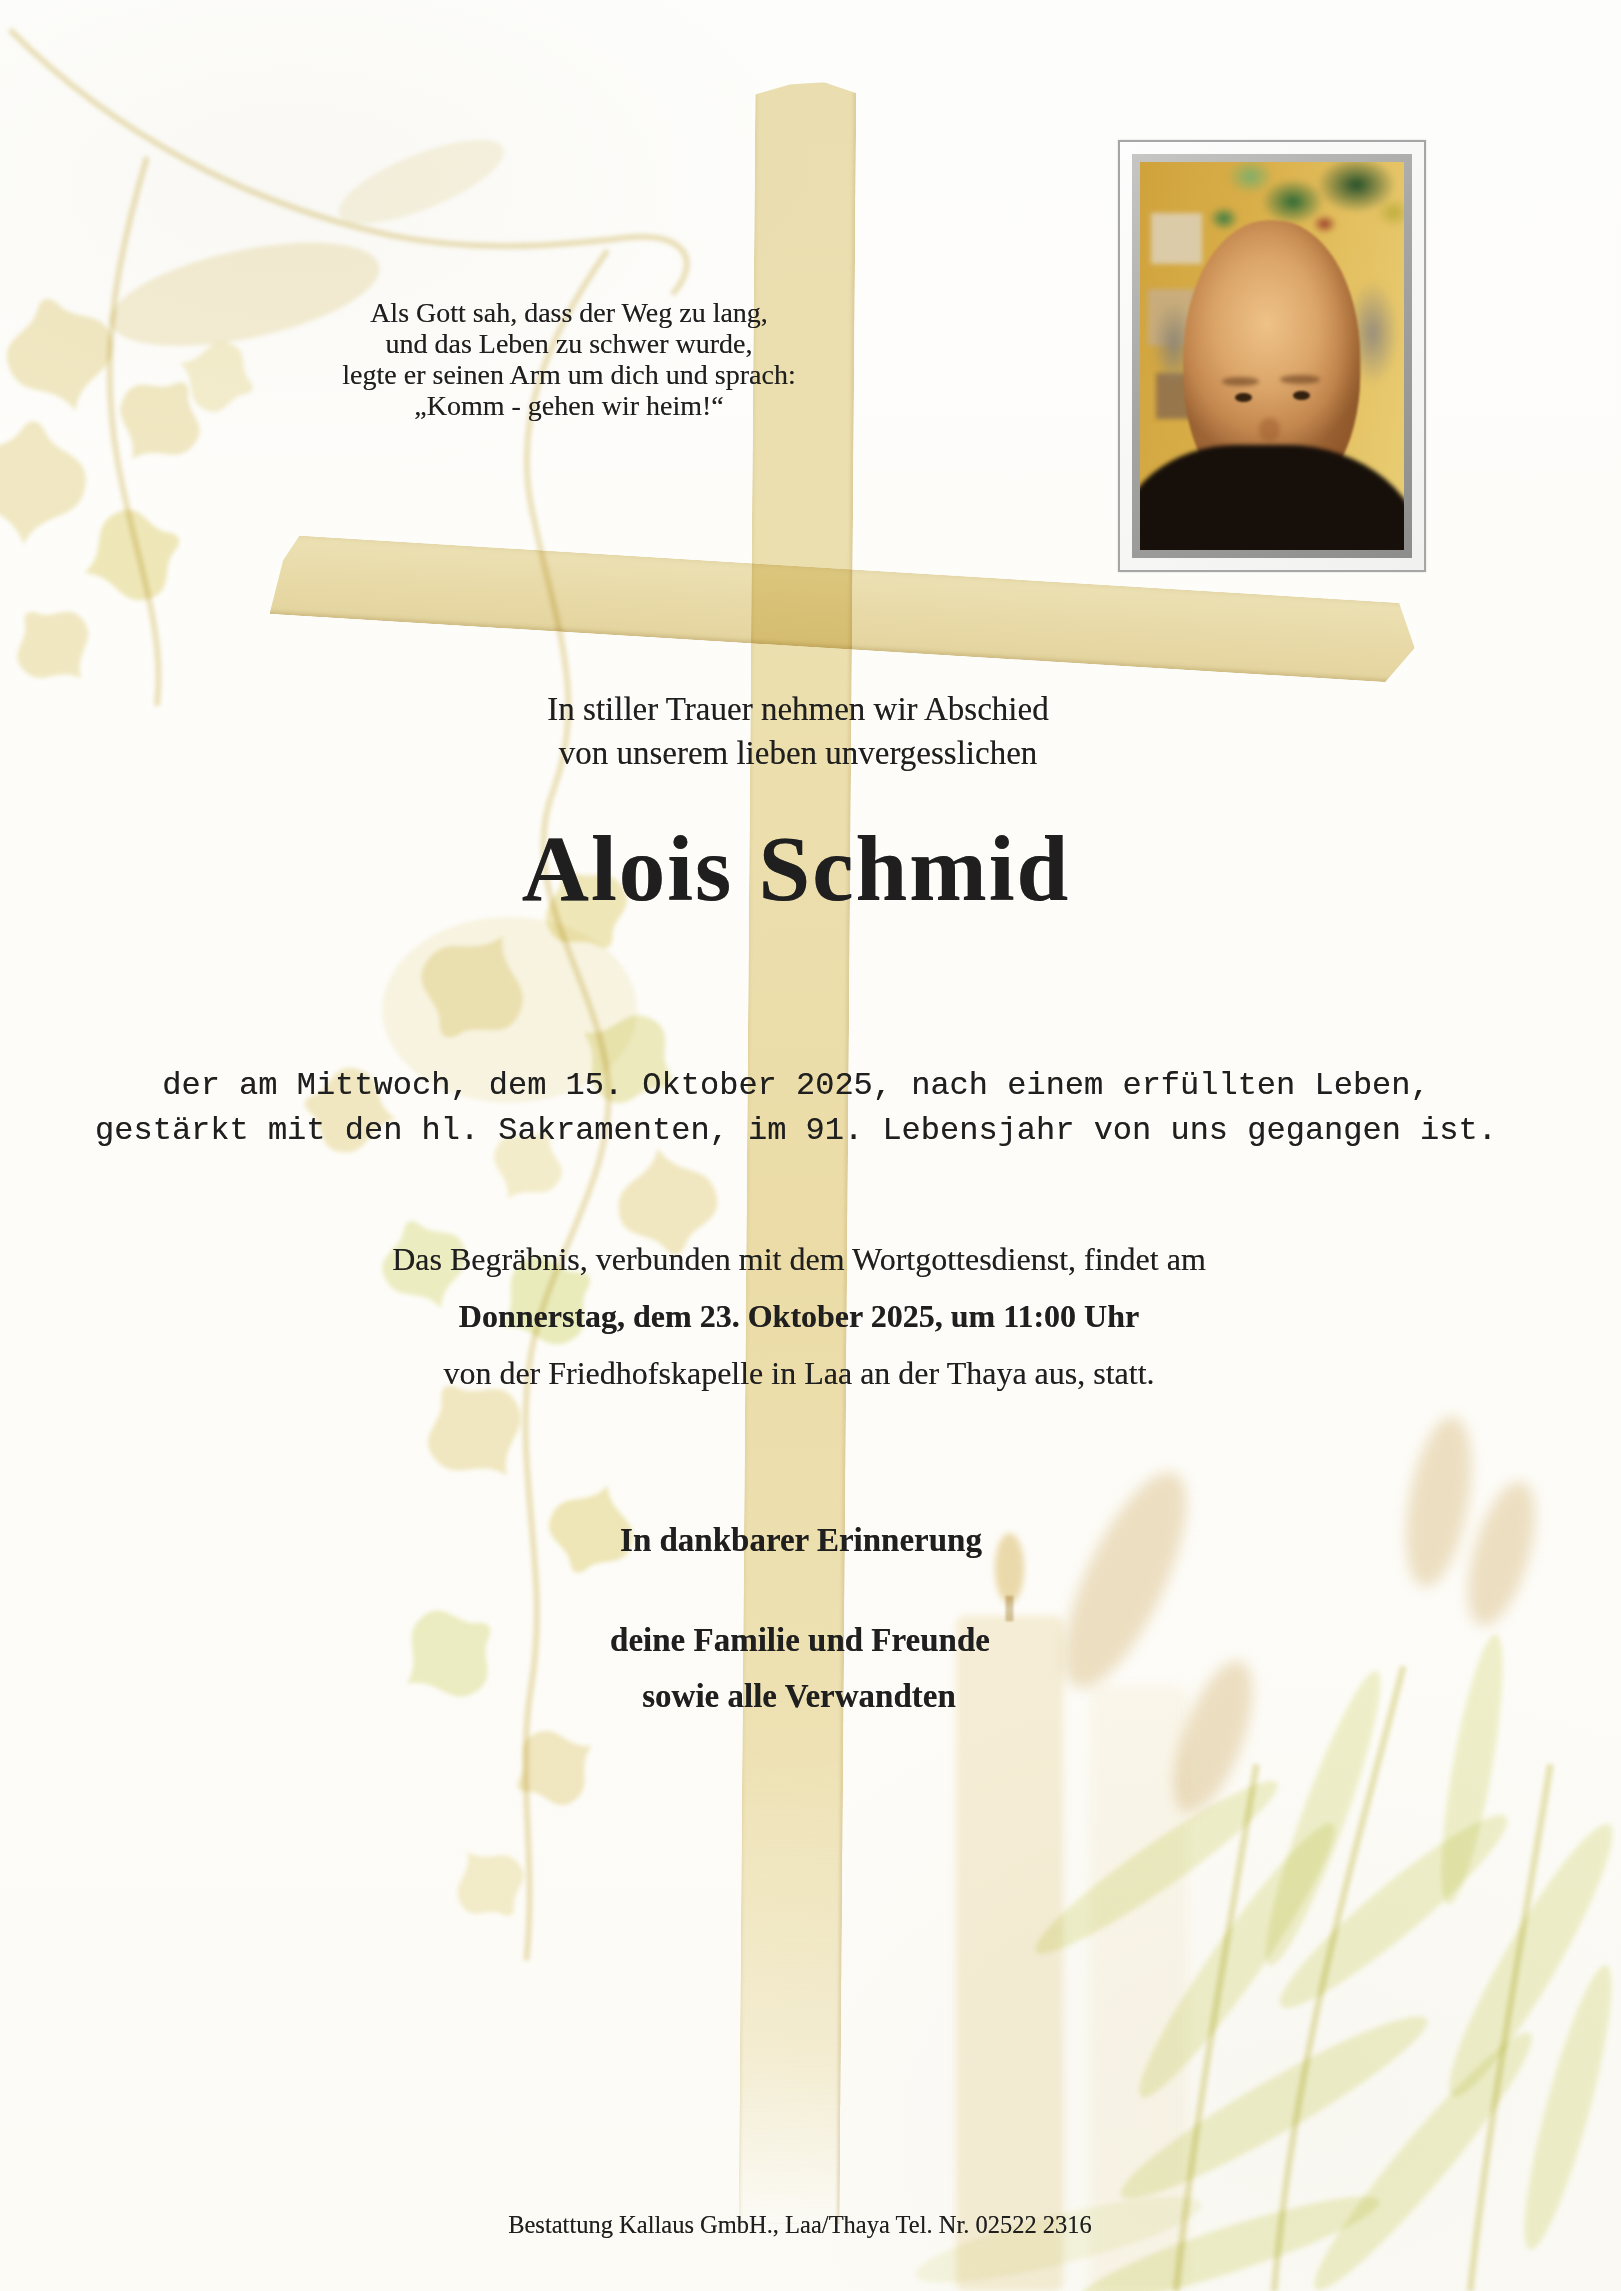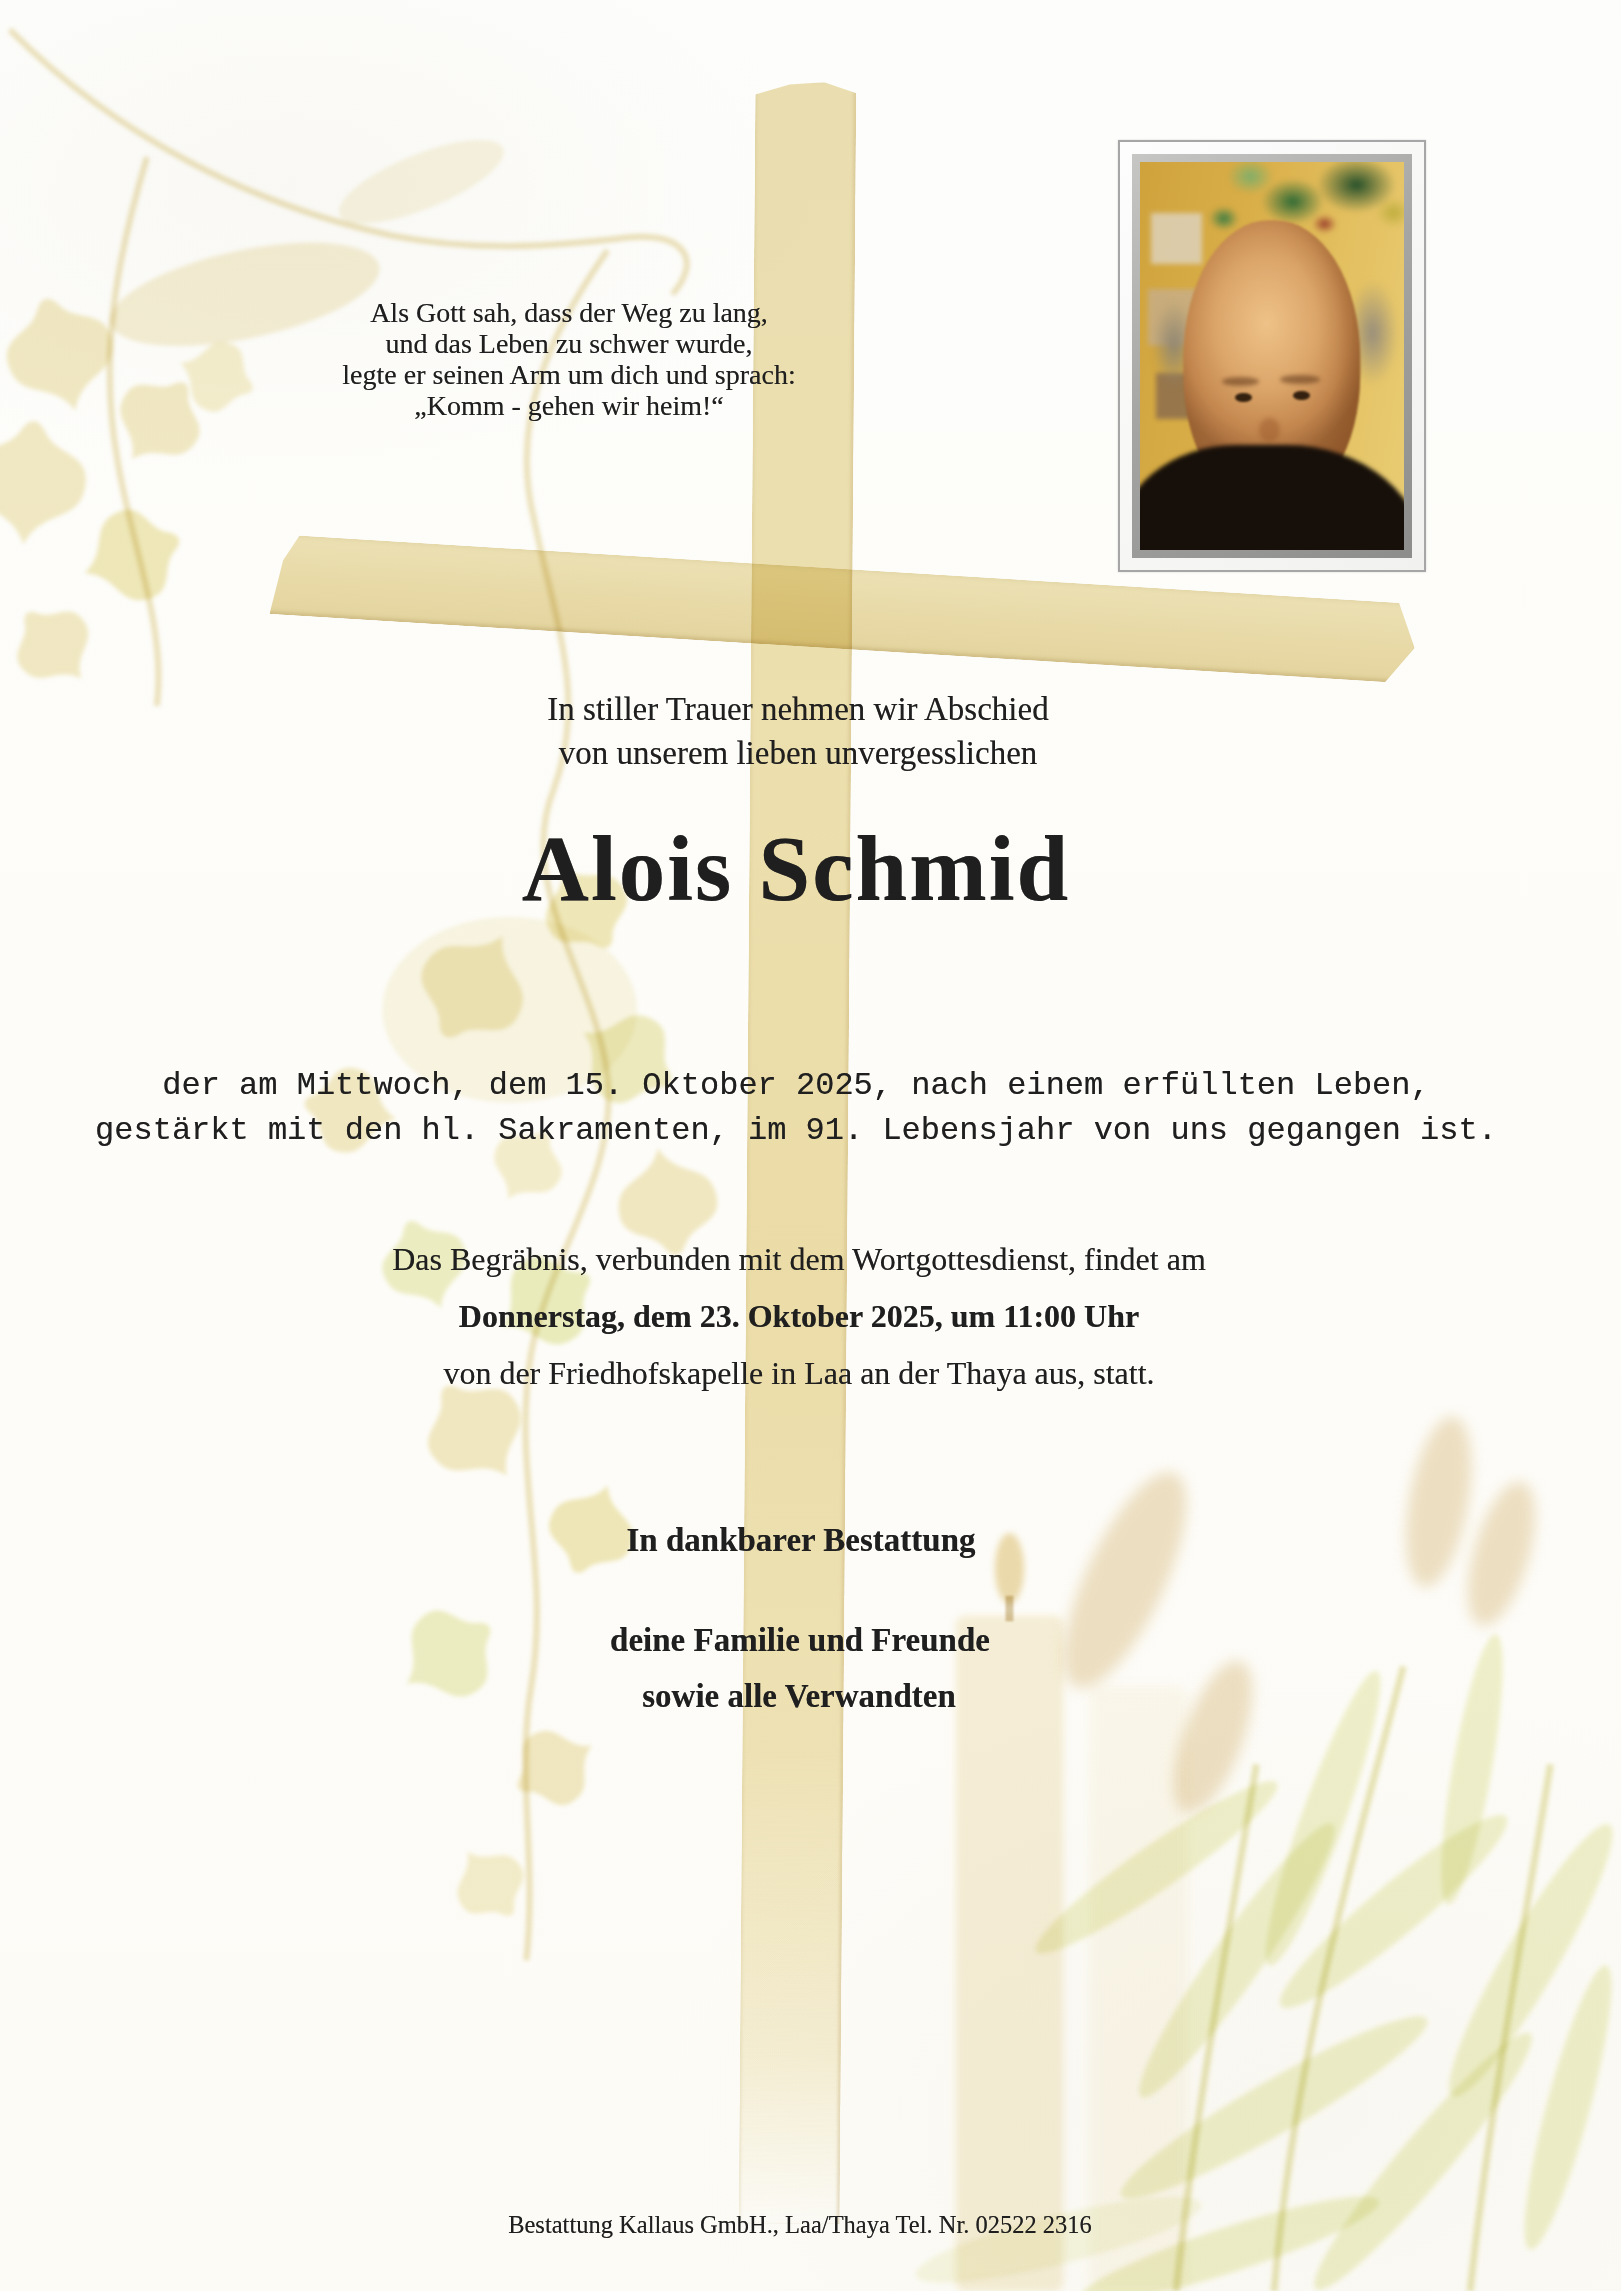--- a/index.html
+++ b/index.html
@@ -219,20 +219,20 @@
     <div>der am Mittwoch, dem 15. Oktober 2025, nach einem erfüllten Leben,</div>
     <div>gestärkt mit den hl. Sakramenten, im 91. Lebensjahr von uns gegangen ist.</div>
   </div>
 
   <div class="t funeral">
     <div>Das Begräbnis, verbunden mit dem Wortgottesdienst, findet am</div>
     <div class="bold">Donnerstag, dem 23. Oktober 2025, um 11:00 Uhr</div>
     <div>von der Friedhofskapelle in Laa an der Thaya aus, statt.</div>
   </div>
 
-  <div class="t rem1">In dankbarer Bestattung</div>
+  <div class="t rem1">In dankbarer Erinnerung</div>
   <div class="t rem2">deine Familie und Freunde</div>
   <div class="t rem3">sowie alle Verwandten</div>
 
   <div class="t footer">Bestattung Kallaus GmbH., Laa/Thaya Tel. Nr. 02522 2316</div>
 
 </div>
 
 
 </body></html>

